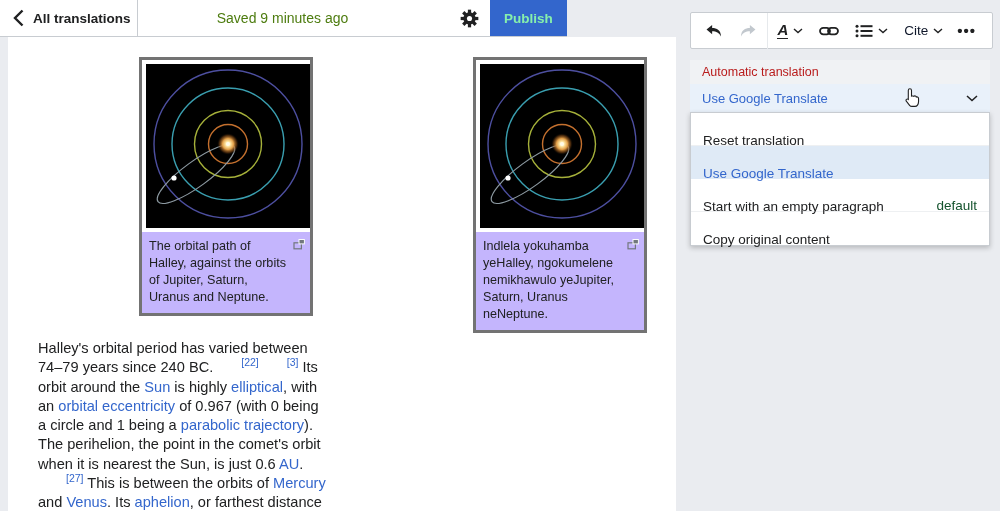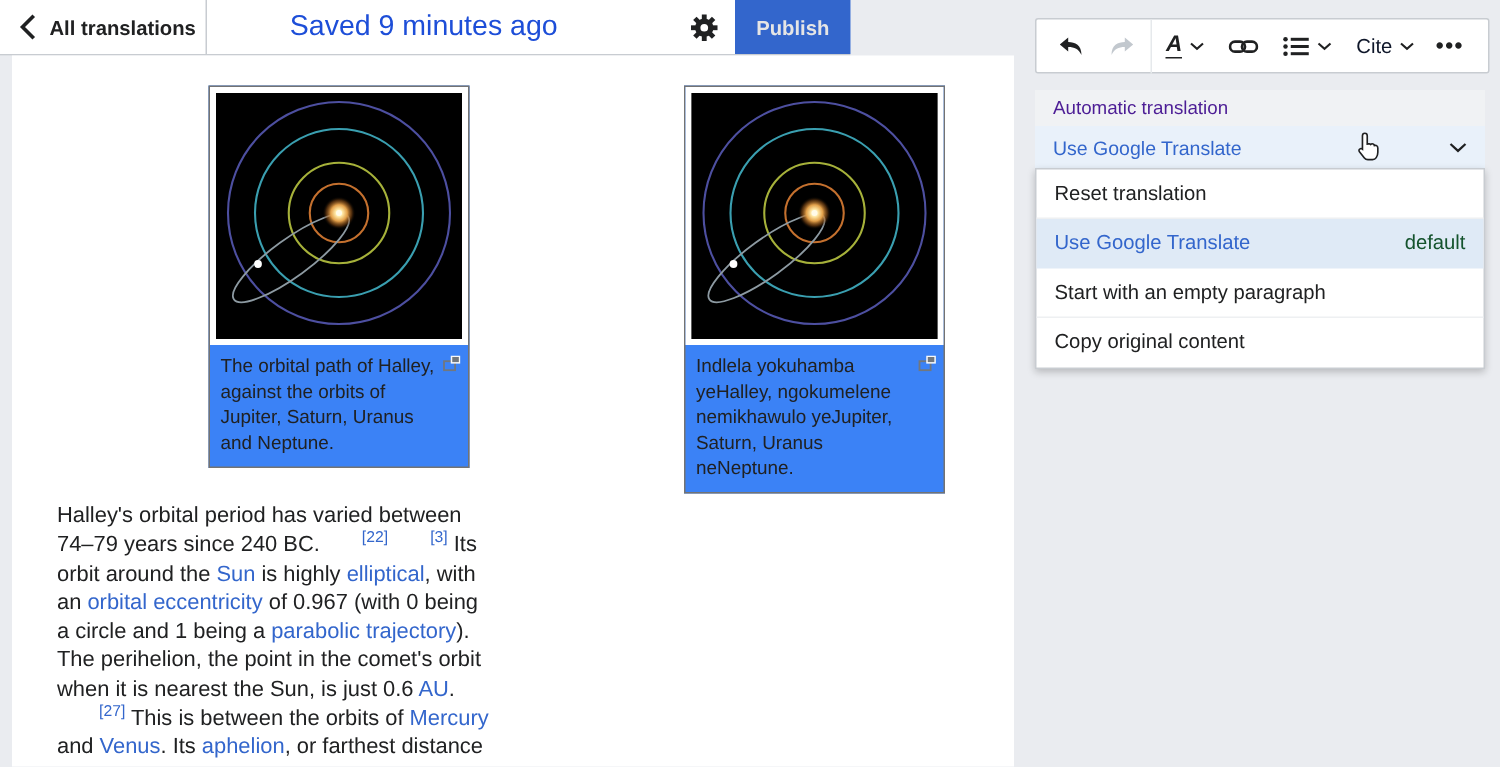--- a/index.html
+++ b/index.html
@@ -6,36 +6,36 @@
     background:#eaecf0;font-family:"Liberation Sans",sans-serif;color:#202122;}
   *{box-sizing:border-box;}
 
   
   .header{position:absolute;left:0;top:0;width:567px;height:37px;background:#fff;
     border-bottom:1px solid #c8ccd1;display:flex;align-items:center;}
   .back-btn{width:138px;height:100%;border-right:1px solid #c8ccd1;display:flex;
     align-items:center;gap:9px;padding-left:13px;cursor:pointer;background:#fff;}
   .back-btn span{font-size:13.5px;font-weight:bold;color:#202122;}
   .saved{position:absolute;left:138px;right:140px;text-align:center;
-    font-size:19px;color:#1d4ed8;pointer-events:none;}
+    font-size:14px;color:#4d7c0f;pointer-events:none;}
   .hdr-right{margin-left:auto;display:flex;align-items:center;height:100%;}
   .gear-btn{width:42px;height:100%;display:flex;align-items:center;justify-content:center;
     background:none;border:none;cursor:pointer;}
-  .publish-btn{width:77px;height:100%;background:#36c;color:#e5e5e5;border:none;
+  .publish-btn{width:77px;height:100%;background:#36c;color:#86efac;border:none;
     font-size:13.5px;font-weight:bold;font-family:inherit;cursor:pointer;}
 
   
   .content{position:absolute;left:8px;top:37px;width:668px;height:474px;background:#fff;}
   .col{position:absolute;top:0;width:296px;}
   .col-source{left:22px;}
   .col-trans{left:352px;}
 
-  figure.thumb{margin:20px 13px 0 auto;width:174px;border:1px solid #737373;
-    background:#3b82f6;padding:0;}
-  .col-trans figure.thumb{margin-right:26px;}
+  figure.thumb{margin:20px 13px 0 auto;width:174px;border:3px solid #737373;
+    background:#c4b5fd;padding:0;}
+  .col-trans figure.thumb{margin-right:9px;}
   .thumb-img{background:#fff;padding:4px;}
   svg.orbit{display:block;width:164px;height:164px;background:#000;}
   figcaption{position:relative;padding:6px 22px 7px 7px;font-size:12.6px;
     line-height:1.35;color:#202122;}
   .expand-icon{position:absolute;top:7px;right:5px;}
 
   .paragraph{margin:23px 0 0 8px;width:288px;font-size:14.6px;line-height:19.3px;
     color:#202122;}
   .paragraph a{color:#36c;text-decoration:none;cursor:pointer;}
   .paragraph sup{font-size:10.5px;line-height:0;margin-left:28px;}
@@ -48,33 +48,33 @@
     background:none;border:none;cursor:pointer;font-family:inherit;}
   .tb-sep{width:1px;height:36px;background:#e6e9ec;margin:0 2px;}
   .tb-a{font-size:15px;font-style:italic;font-weight:bold;color:#202122;
     border-bottom:1.6px solid #202122;line-height:1;padding-bottom:1px;}
   .tb-cite{font-size:13.5px;color:#0f172a;}
   .tb-more{margin-left:auto;font-size:15px;font-weight:bold;letter-spacing:1px;
     color:#202122;background:none;border:none;cursor:pointer;}
 
   .mt-card{position:absolute;left:690px;top:60px;width:300px;}
   .mt-header{height:24px;line-height:24px;padding:0 12px;background:#f0f2f4;
-    color:#4c1d95;font-size:12.5px;}
+    color:#b91c1c;font-size:12.5px;}
   .mt-selected{position:relative;height:28px;background:#e9f1fa;color:#36c;
     font-size:13px;display:flex;align-items:center;justify-content:space-between;
     padding:0 12px;cursor:pointer;}
   .mt-pointer{position:absolute;left:212px;top:4px;z-index:6;}
   .mt-menu{position:absolute;left:0;top:52px;width:300px;background:#fff;
     border:1px solid #c8ccd1;box-shadow:0 2px 5px rgba(0,0,0,.22);z-index:5;}
-  .mt-item{height:33px;line-height:32px;padding:0 12px;font-size:13.5px;
+  .mt-item{height:33px;line-height:32px;padding:12px 12px;font-size:13.5px;
     color:#202122;border-bottom:1px solid #eef0f2;cursor:pointer;}
   .mt-item:last-child{border-bottom:none;}
   .mt-item.sel{background:#dfeaf6;color:#36c;display:flex;
     justify-content:space-between;border-bottom:none;}
-  .mt-item.sel .badge{color:#14532d;}
+  .mt-item.sel .badge{color:#14532d;margin-top:32px;}
 </style>
 </head>
 <body>
 
 <div class="header">
   <div class="back-btn">
     <svg width="11" height="18" viewBox="0 0 11 18">
       <path d="M9.5 1.5 L2 9 L9.5 16.5" fill="none" stroke="#202122" stroke-width="2.4"></path>
     </svg>
     <span>All translations</span>

